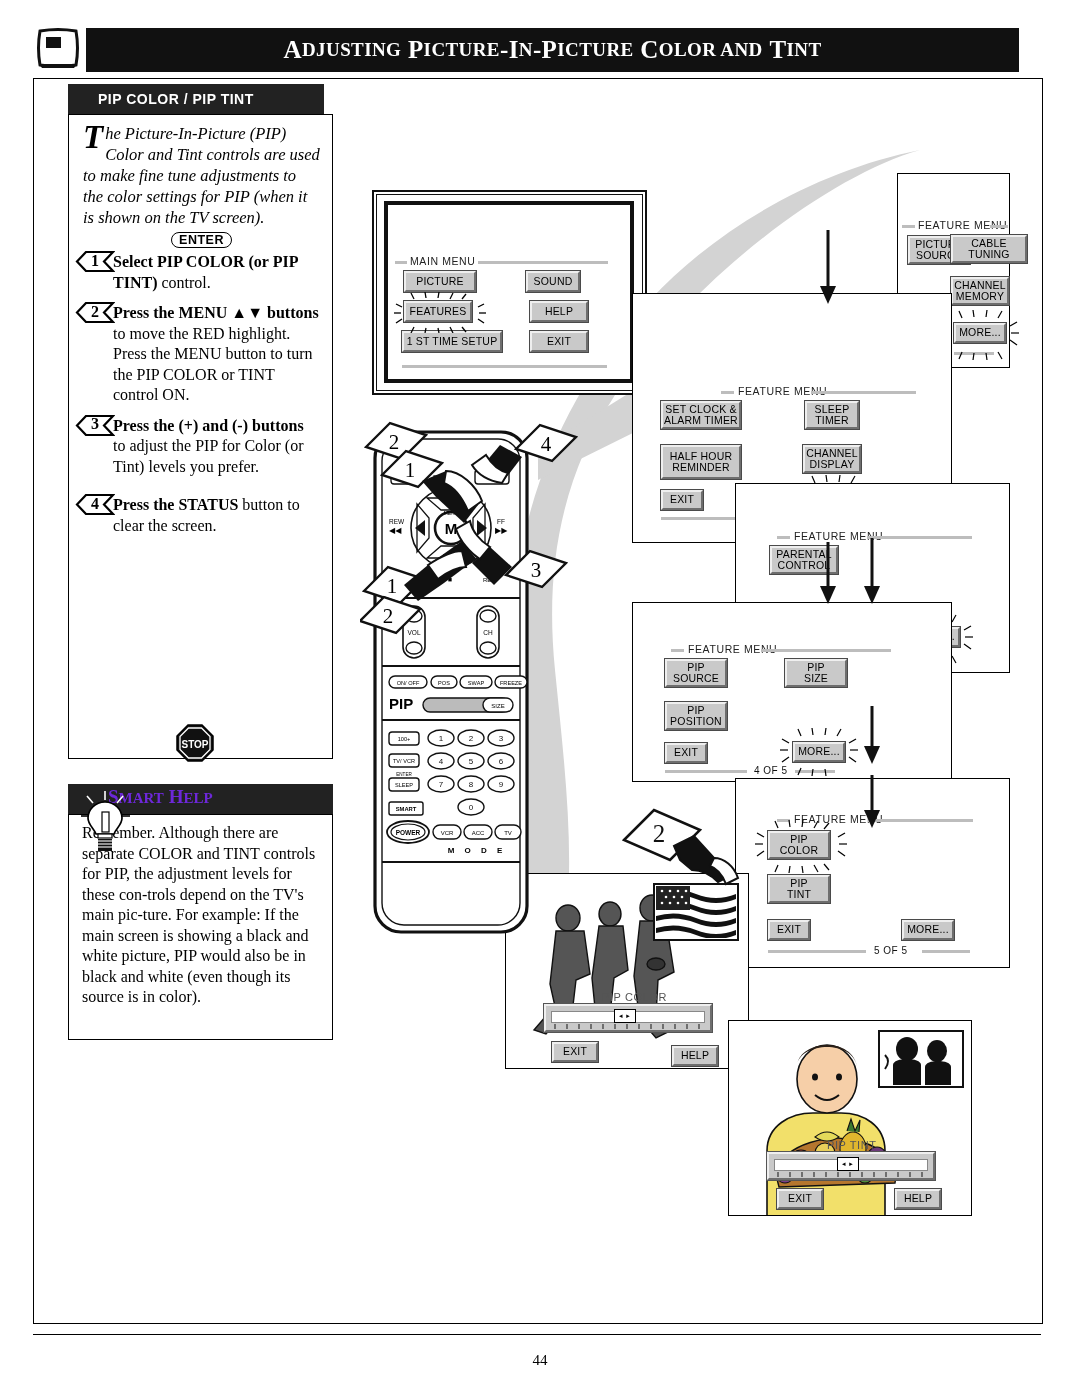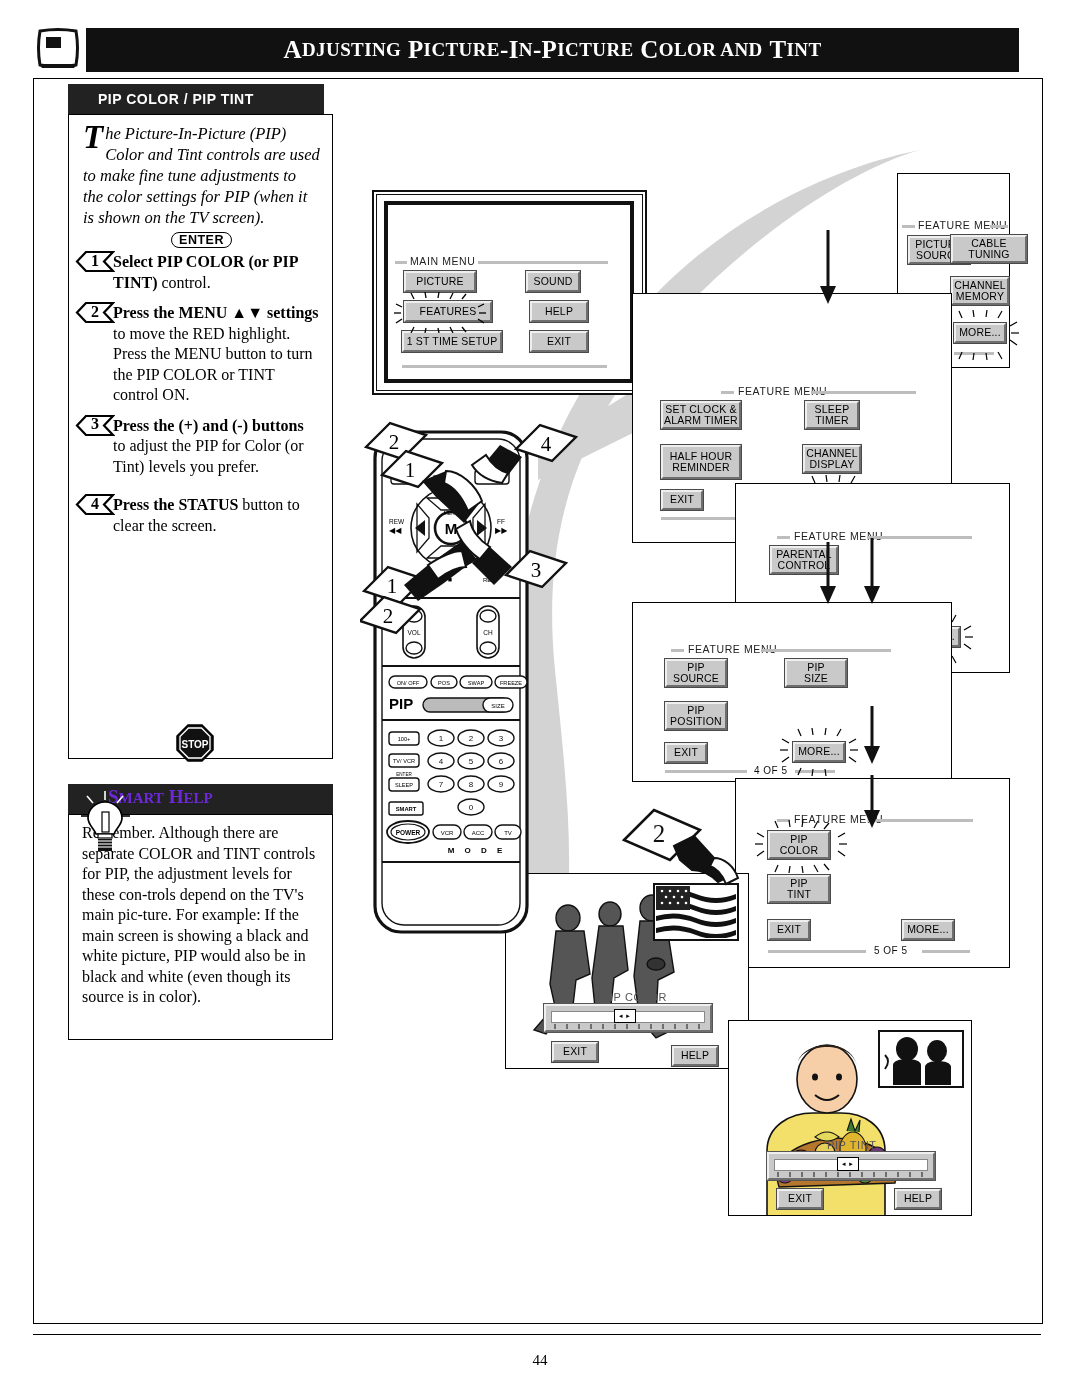--- a/index.html
+++ b/index.html
@@ -155,21 +155,21 @@
     </div>
 
 
     <div class="step">
       <span class="num">
         <svg width="40" height="21" viewBox="0 0 40 21">
             <path d="M2,10.5 L11,1 L38,1 L29,10.5 L38,20 L11,20 Z" fill="#fff" stroke="#000" stroke-width="2.2"></path>
           </svg>
         <span>2</span>
       </span>
-      <b>Press the MENU ▲▼ settings</b><span> to move the RED highlight. Press the MENU button to turn the  PIP COLOR or TINT control ON.</span>
+      <b>Press the MENU ▲▼ buttons</b><span> to move the RED highlight. Press the MENU button to turn the  PIP COLOR or TINT control ON.</span>
     </div>
 
 
     <div class="step">
       <span class="num">
         <svg width="40" height="21" viewBox="0 0 40 21">
             <path d="M2,10.5 L11,1 L38,1 L29,10.5 L38,20 L11,20 Z" fill="#fff" stroke="#000" stroke-width="2.2"></path>
           </svg>
         <span>3</span>
       </span>
@@ -236,21 +236,21 @@
   <div id="tv-outer"></div>
   <div id="tv-mid"></div>
   <div id="tv-screen">
     <div class="panel-title" style="left:22px;top:50px;">MAIN MENU</div>
     <div class="titlerule" style="left:7px;top:56px;width:12px;"></div>
     <div class="titlerule" style="left:90px;top:56px;width:130px;"></div>
     <div class="botrule" style="left:14px;top:160px;width:205px;"></div>
 
     <div class="btn" style="left:16px;top:66px;width:72px;height:21px;">PICTURE</div>
     <div class="btn" style="left:138px;top:66px;width:54px;height:21px;">SOUND</div>
-    <div class="btn" style="left:16px;top:96px;width:88px;height:21px;">FEATURES</div>
+    <div class="btn" style="left:16px;top:96px;width:68px;height:21px;">FEATURES</div>
     <div class="btn" style="left:142px;top:96px;width:58px;height:21px;">HELP</div>
     <div class="btn" style="left:14px;top:126px;width:100px;height:21px;">1 ST TIME SETUP</div>
     <div class="btn" style="left:142px;top:126px;width:58px;height:21px;">EXIT</div>
 
     <svg style="position:absolute;left:4px;top:86px;" width="105" height="42">
       <g stroke="#000" stroke-width="1.3" fill="none">
         <line x1="10" y1="16" x2="4" y2="13"></line>
           <line x1="9" y1="22" x2="2" y2="22"></line>
           <line x1="10" y1="28" x2="4" y2="32"></line>
         <line x1="22" y1="8" x2="19" y2="2"></line>

